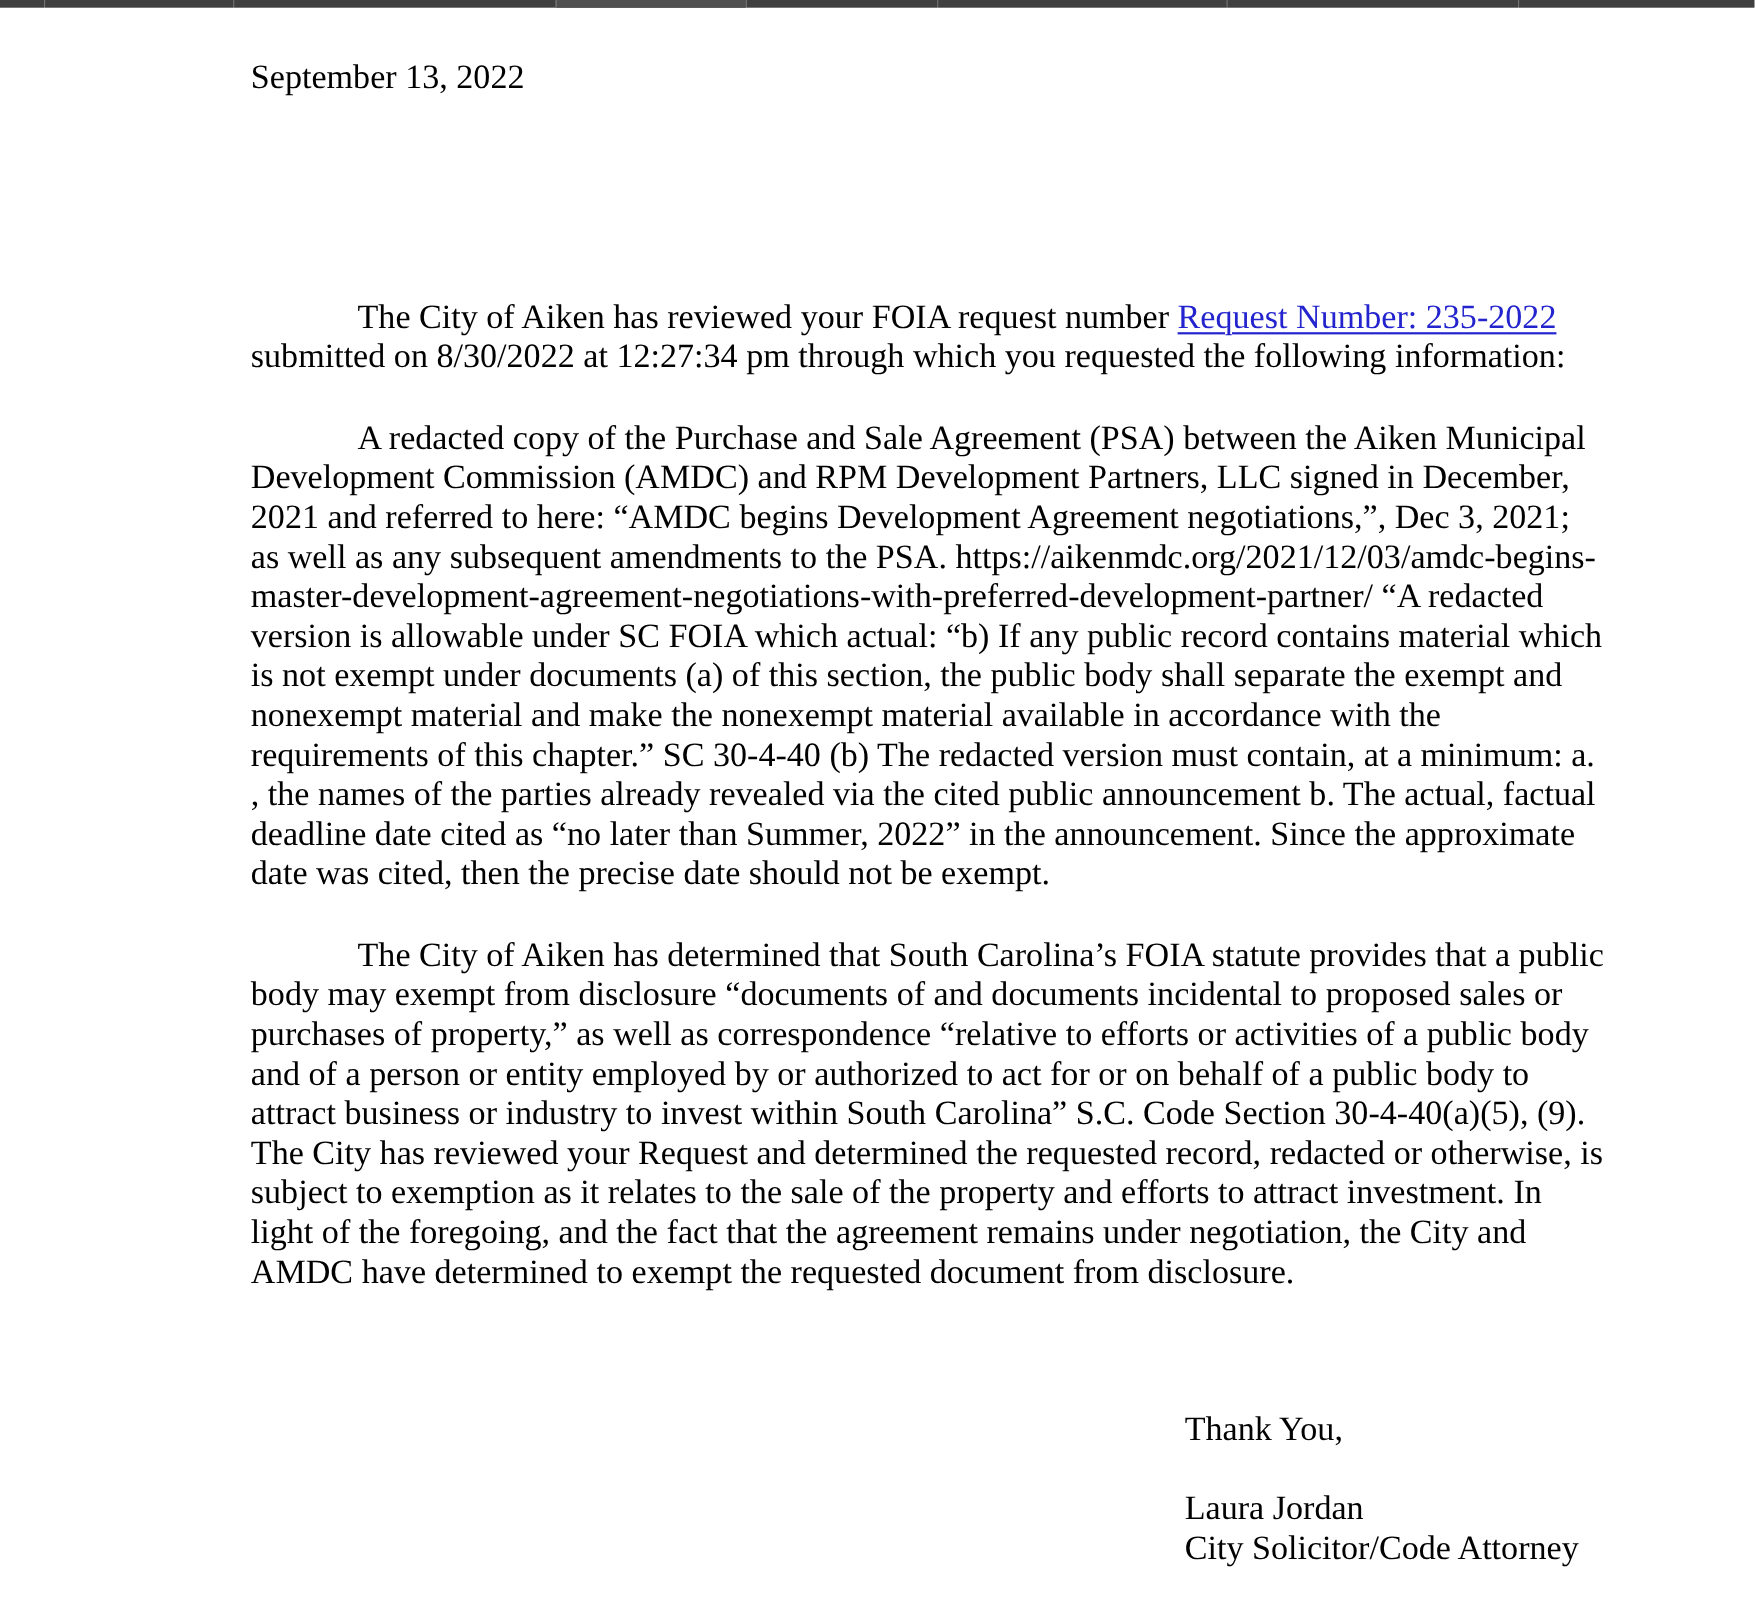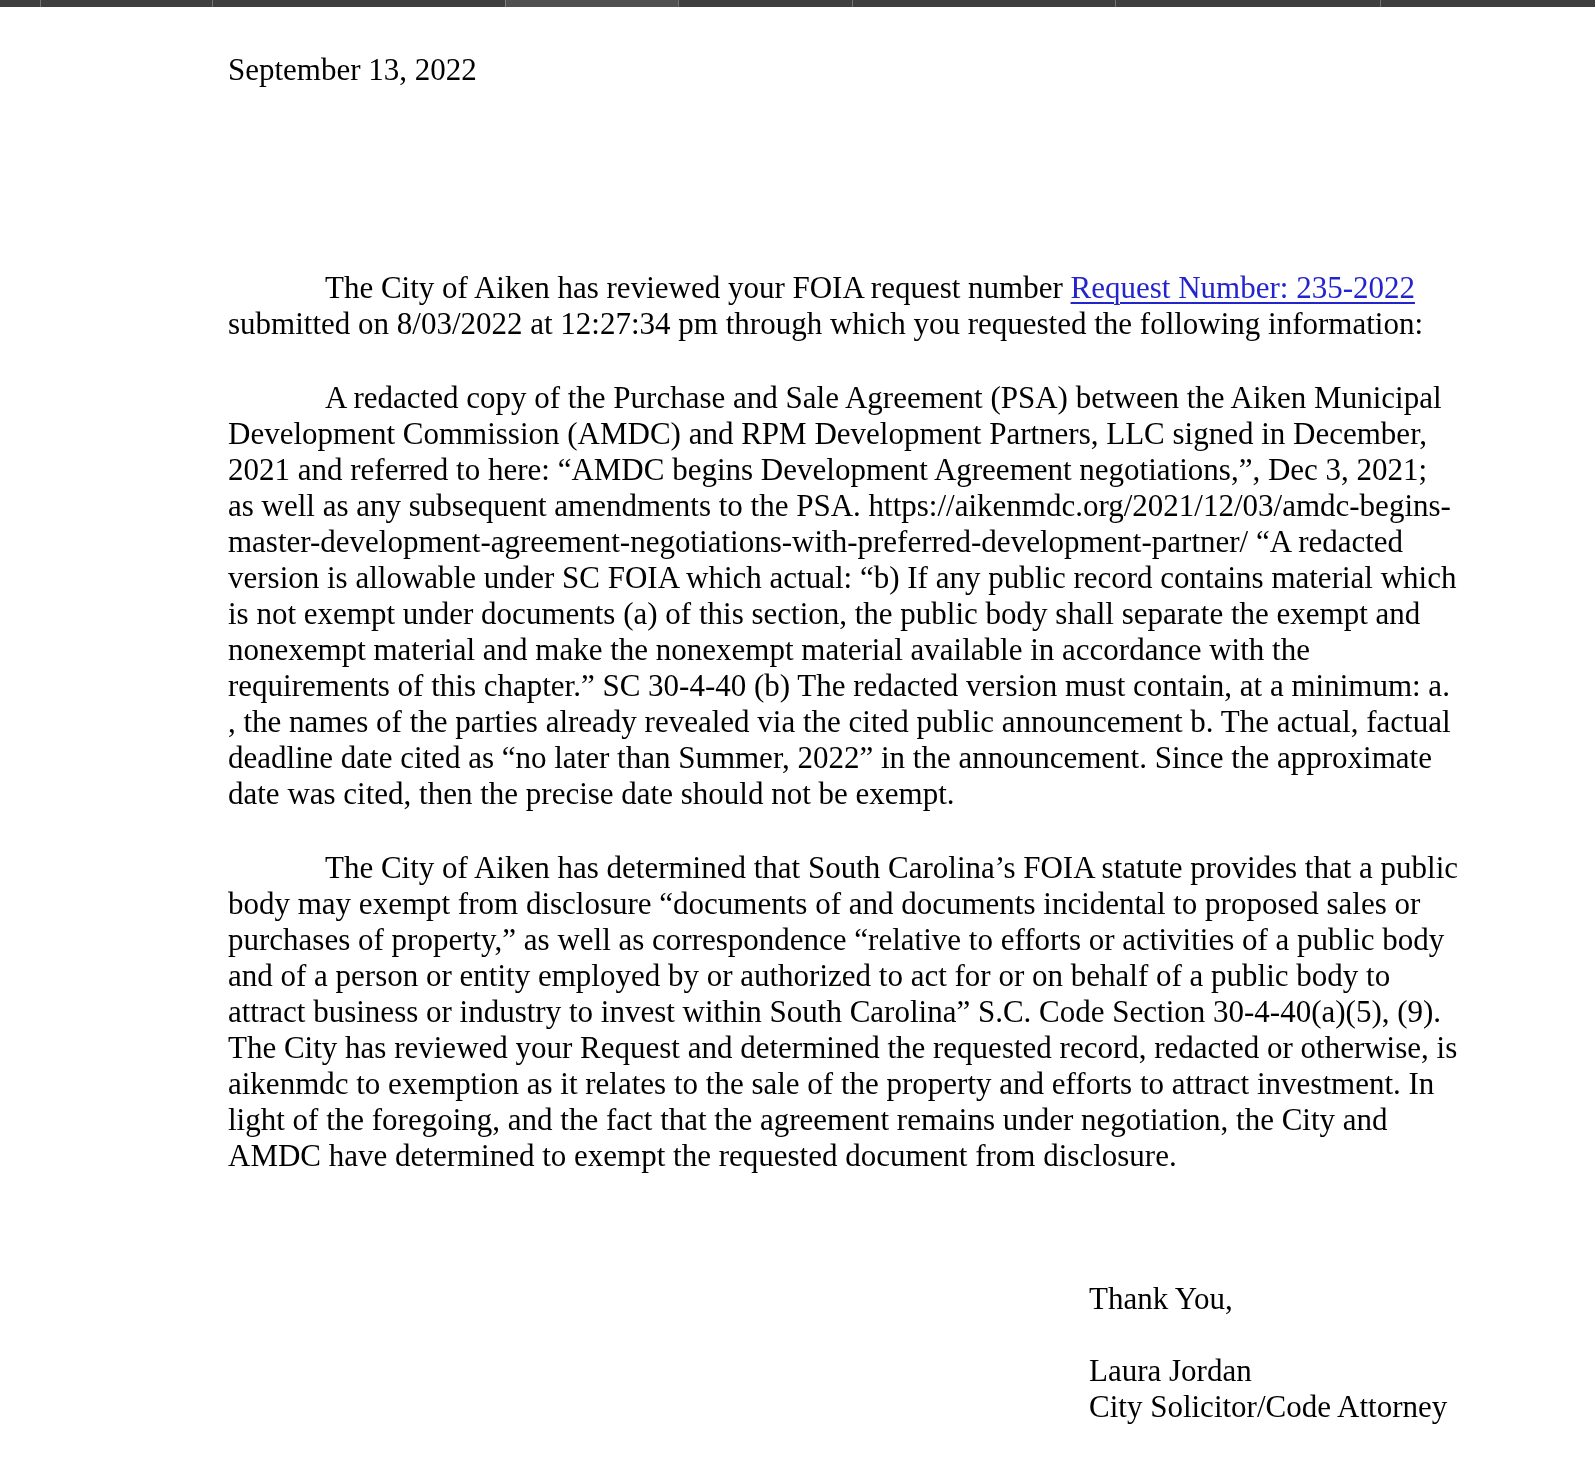--- a/index.html
+++ b/index.html
@@ -36,21 +36,21 @@
     line-height: 36px;
     white-space: nowrap;
     letter-spacing: 0px;
   }
 
   .date-line      { top: 52px;  left: 228px; }
   .salutation     { top: 197px; left: 228px; }
   .para1          { top: 270px; left: 228px; }
   .para2          { top: 380px; left: 228px; }
   .para3          { top: 850px; left: 228px; }
-  .closing        { top: 1281px; left: 1077px; margin-left: 12px; }
+  .closing        { top: 1281px; left: 1077px; }
 
   .indent { padding-left: 97px; }
   .blank-line { height: 36px; }
 
   a.req-link {
     color: var(--link-color, #2424CE);
     text-decoration: underline;
     text-decoration-thickness: 2px;
     text-underline-offset: 4px;
   }
@@ -69,21 +69,21 @@
   <div class="div" style="left:1380px"></div>
 </div>
 
 <div class="letter">
 
   <div class="txt date-line">September 13, 2022</div>
 
 
   <div class="txt para1">
     <div class="indent"><span>The City of Aiken has reviewed your FOIA request number </span><a class="req-link" href="#">Request Number: 235-2022</a></div>
-    <div>submitted on 8/03/2022 at 12:27:34 pm through which you requested the following information:</div>
+    <div>submitted on 8/30/2022 at 12:27:34 pm through which you requested the following information:</div>
   </div>
 
   <div class="txt para2">
     <div class="indent">A redacted copy of the Purchase and Sale Agreement (PSA) between the Aiken Municipal</div>
     <div>Development Commission (AMDC) and RPM Development Partners, LLC signed in December,</div>
     <div>2021 and referred to here: “AMDC begins Development Agreement negotiations,”, Dec 3, 2021;</div>
     <div>as well as any subsequent amendments to the PSA. https://aikenmdc.org/2021/12/03/amdc-begins-</div>
     <div>master-development-agreement-negotiations-with-preferred-development-partner/ “A redacted</div>
     <div>version is allowable under SC FOIA which actual: “b) If any public record contains material which</div>
     <div>is not exempt under documents (a) of this section, the public body shall separate the exempt and</div>
@@ -94,21 +94,21 @@
     <div>date was cited, then the precise date should not be exempt.</div>
   </div>
 
   <div class="txt para3">
     <div class="indent">The City of Aiken has determined that South Carolina’s FOIA statute provides that a public</div>
     <div>body may exempt from disclosure “documents of and documents incidental to proposed sales or</div>
     <div>purchases of property,” as well as correspondence “relative to efforts or activities of a public body</div>
     <div>and of a person or entity employed by or authorized to act for or on behalf of a public body to</div>
     <div>attract business or industry to invest within South Carolina” S.C. Code Section 30-4-40(a)(5), (9).</div>
     <div>The City has reviewed your Request and determined the requested record, redacted or otherwise, is</div>
-    <div>aikenmdc to exemption as it relates to the sale of the property and efforts to attract investment. In</div>
+    <div>subject to exemption as it relates to the sale of the property and efforts to attract investment. In</div>
     <div>light of the foregoing, and the fact that the agreement remains under negotiation, the City and</div>
     <div>AMDC have determined to exempt the requested document from disclosure.</div>
   </div>
 
   <div class="txt closing">
     <div>Thank You,</div>
     <div class="blank-line"></div>
     <div>Laura Jordan</div>
     <div>City Solicitor/Code Attorney</div>
   </div>

